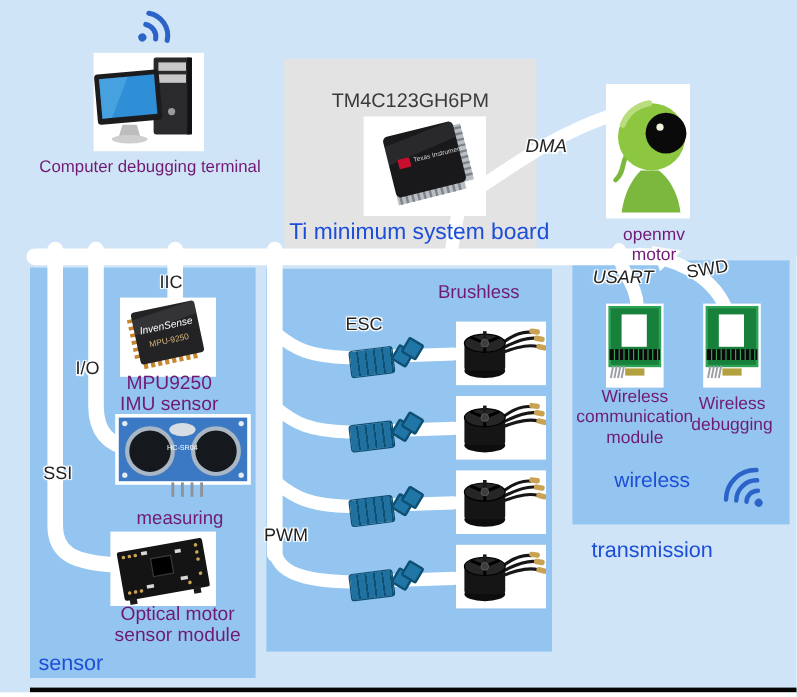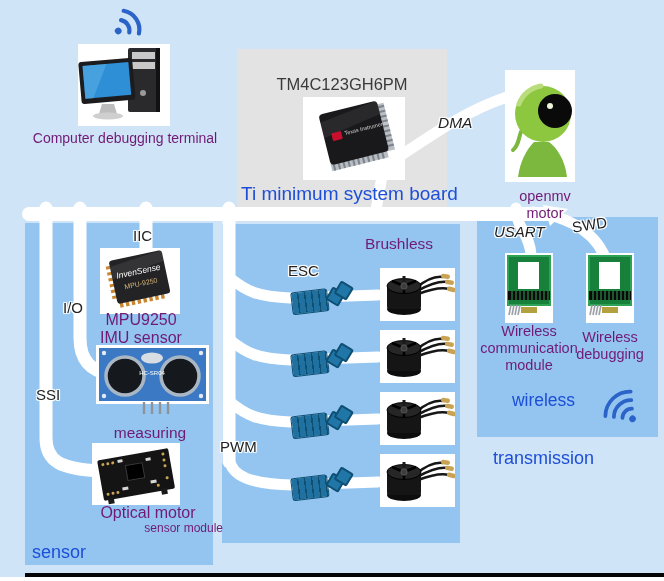--- a/index.html
+++ b/index.html
@@ -216,21 +216,21 @@
             <rect x="56" y="17" width="5" height="3"></rect>
           <rect x="28" y="42" width="6" height="3"></rect>
             <rect x="57" y="40" width="6" height="3"></rect>
           </g>
         <rect x="12" y="50" width="6" height="6" fill="#1a1a1a"></rect>
         <rect x="66" y="50" width="6" height="6" fill="#1a1a1a"></rect>
       </g>
     </svg>
   </div>
   <div class="txt cap" style="left:73px;top:504px;width:150px;font-size:16px;">Optical motor</div>
-  <div class="txt cap" style="left:73px;top:521px;width:150px;font-size:12px;text-align:right;">sensor module</div>
+  <div class="txt cap" style="left:73px;top:521px;width:150px;font-size:16px;">sensor module</div>
   <div class="txt sec" style="left:32px;top:542px;">sensor</div>
 
   <div class="txt lbl" style="left:288px;top:262px;">ESC</div>
   <div class="txt cap" style="left:339px;top:235px;width:120px;font-size:15.5px;">Brushless</div>
 
   <div class="esc" style="left:291px;top:285px;">
     <div class="esc-bars"></div>
     <div class="esc-plug p1"></div>
     <div class="esc-plug p2"></div>
   </div>

